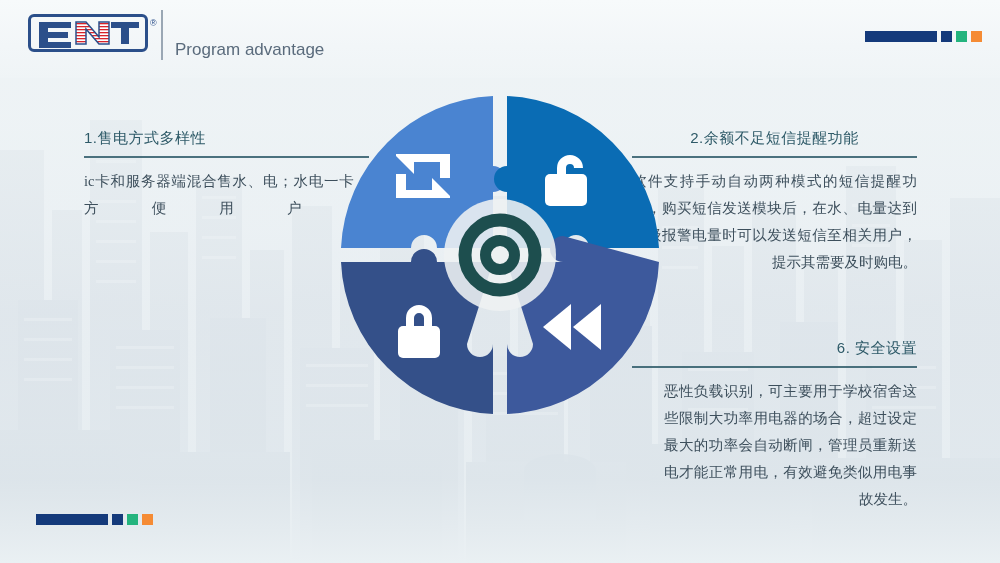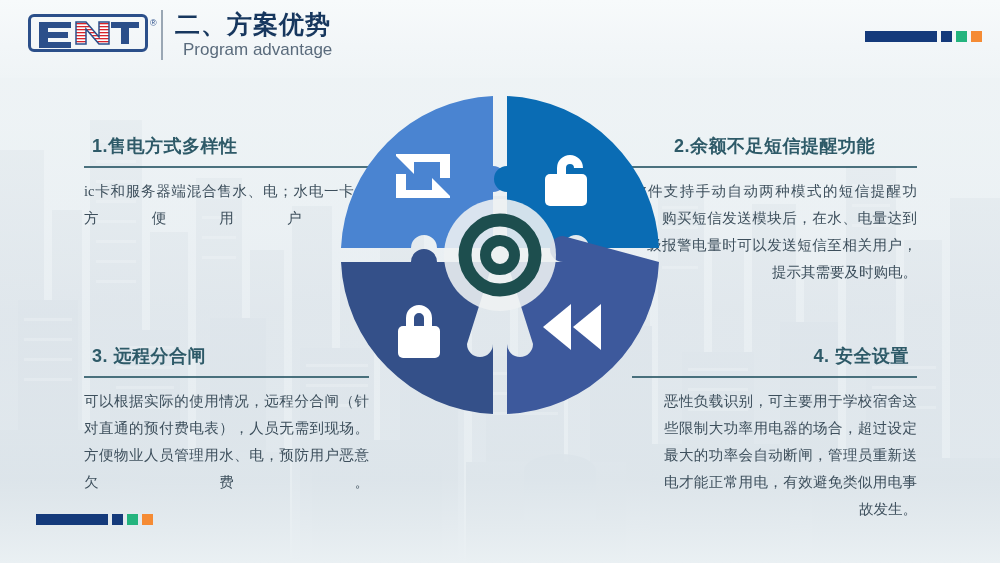--- a/index.html
+++ b/index.html
@@ -25,36 +25,36 @@
     background:linear-gradient(180deg,#f7fafb 0%,#f2f6f8 60%,rgba(240,245,247,.55) 100%);
   }
 
   
   .header{position:absolute;left:0;top:0;width:1000px;height:78px;}
   .logo-wrap{position:absolute;left:28px;top:14px;width:120px;height:38px;}
   .logo-reg{position:absolute;left:150px;top:18px;font-size:9px;color:#2b4f8a;}
   .head-divider{position:absolute;left:161px;top:10px;width:2px;height:50px;background:#9aa7b4;}
   .head-cn{position:absolute;left:175px;top:8px;font-size:25px;font-weight:bold;color:#17375e;
            letter-spacing:1px;white-space:nowrap;}
-  .head-en{position:absolute;left:175px;top:40px;font-size:17px;color:#5a6b7c;white-space:nowrap;margin-left:8px;}
+  .head-en{position:absolute;left:175px;top:40px;font-size:17px;color:#5a6b7c;white-space:nowrap;}
 
   
   .deco{position:absolute;display:flex;align-items:center;gap:4px;}
   .deco .bar{width:72px;height:11px;background:#143a7b;}
   .deco .sq{width:11px;height:11px;}
   .deco .sq.navy{background:#143a7b;}
   .deco .sq.green{background:#24b47e;}
   .deco .sq.orange{background:#f58b34;}
   .deco-tr{right:18px;top:31px;}
   .deco-bl{left:36px;top:514px;}
 
   
   .block{position:absolute;}
   .block h3{
-    margin:8px;font-size:18px;font-weight:bold;color:#2e5a68;
+    margin:0;font-size:15px;font-weight:normal;color:#2e5a68;
     letter-spacing:.5px;line-height:24px;white-space:nowrap;
   }
   .block .rule{height:2px;background:#2e5a68;margin-top:6px;opacity:.85;}
   .block p{
     margin:10px 0 0 0;font-size:14.5px;line-height:27px;color:#3d4f5c;
     font-family:"Liberation Serif","DejaVu Serif",serif;
   }
   .b1{left:84px;top:126px;width:285px;}
   .b1 h3{text-align:left;}
   .b1 p{text-align:justify;text-align-last:justify;}
@@ -211,21 +211,20 @@
 
         <path d="M22 16 h64 v12 h-46 v8 h40 v12 h-40 v8 h46 v12 h-64 z" fill="#2b4f8a"></path>
 
         <path d="M96 16 h20 l26 30 v-30 h20 v44 h-20 l-26 -30 v30 h-20 z" fill="url(#redstripe)" stroke="#2b4f8a" stroke-width="3"></path>
 
         <path d="M166 16 h56 v12 h-20 v32 h-16 v-32 h-20 z" fill="#2b4f8a"></path>
       </svg>
     </div>
     <div class="logo-reg">®</div>
     <div class="head-divider"></div>
-    <div class="head-cn">二、方案优势</div>
     <div class="head-en">Program advantage</div>
   </div>
 
   <div class="deco deco-tr">
     <span class="bar"></span>
     <span class="sq navy"></span>
     <span class="sq green"></span>
     <span class="sq orange"></span>
   </div>
   <div class="deco deco-bl">
@@ -240,28 +239,23 @@
     <div class="rule"></div>
     <p>ic卡和服务器端混合售水、电；水电一卡，方便用户。</p>
   </div>
 
   <div class="block b2">
     <h3>2.余额不足短信提醒功能</h3>
     <div class="rule"></div>
     <p>软件支持手动自动两种模式的短信提醒功能，购买短信发送模块后，在水、电量达到一级报警电量时可以发送短信至相关用户，提示其需要及时购电。</p>
   </div>
 
-  <div class="block b3">
-    <h3>3. 远程分合闸</h3>
-    <div class="rule"></div>
-    <p>可以根据实际的使用情况，远程分合闸（针对直通的预付费电表），人员无需到现场。方便物业人员管理用水、电，预防用户恶意欠费。</p>
-  </div>
 
   <div class="block b4">
-    <h3>4. 安全设置</h3>
+    <h3>6. 安全设置</h3>
     <div class="rule"></div>
     <p>恶性负载识别，可主要用于学校宿舍这些限制大功率用电器的场合，超过设定最大的功率会自动断闸，管理员重新送电才能正常用电，有效避免类似用电事故发生。</p>
   </div>
 
   <div class="puzzle">
     <svg viewBox="0 0 330 330" width="330" height="330" aria-hidden="true">
       <defs>
 
         <clipPath id="clipTL">
           <path d="M160 8

